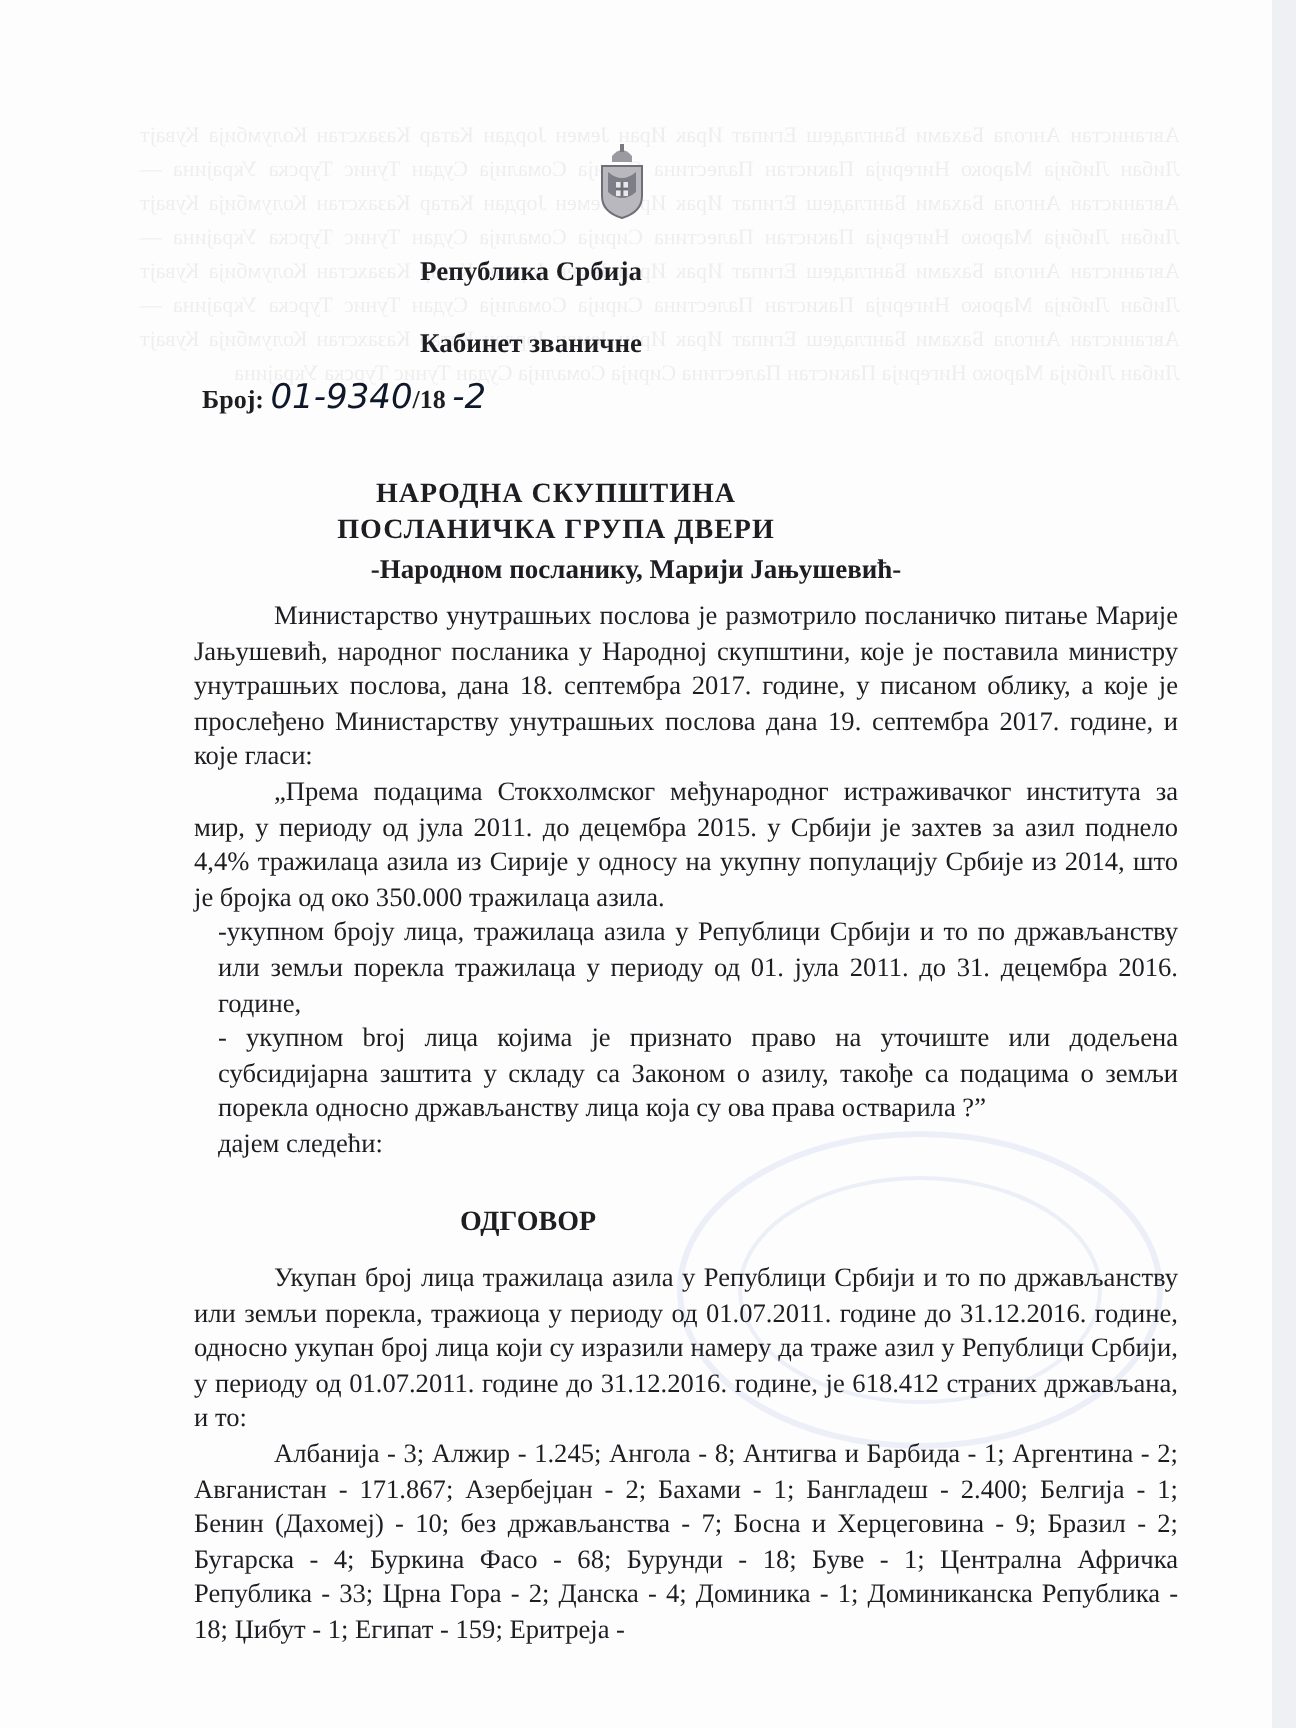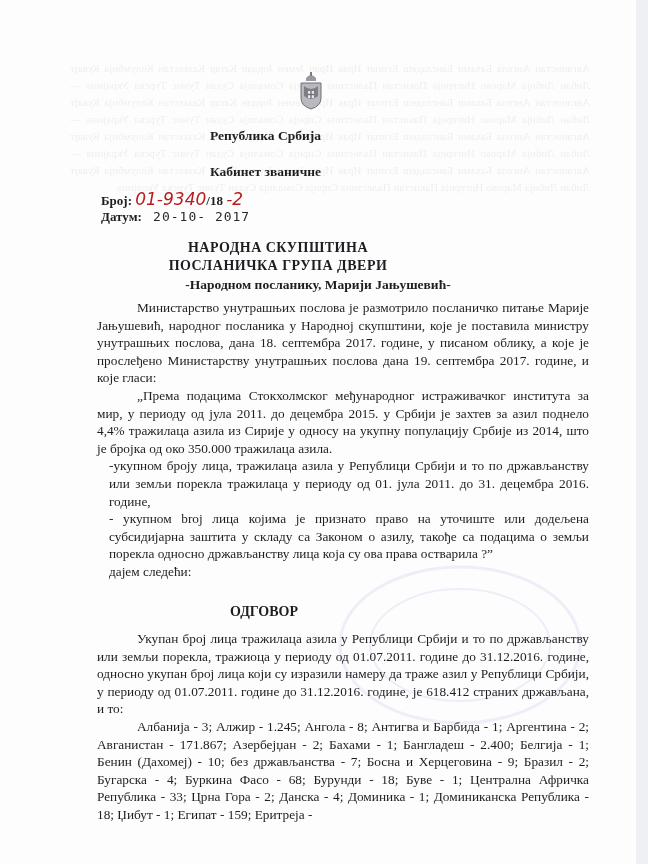--- a/index.html
+++ b/index.html
@@ -30,21 +30,21 @@
     }
     .hdr {
       position: absolute; left: 0; width: 531px; text-align: center;
       font-weight: bold; font-size: 13.5px;
     }
     .meta-row {
       position: absolute; left: 101px; font-weight: bold; font-size: 13px;
     }
     .hand {
       font-family: "DejaVu Sans", sans-serif; font-weight: normal;
-      color: #b91c1c; font-style: italic;
+      color: #0f172a; font-style: italic;
     }
     .stamp-date {
       font-family: "DejaVu Sans Mono", monospace; font-weight: normal;
       color: #2a2a2e; font-size: 13px; letter-spacing: 1px;
     }
     .title {
       position: absolute; left: 0; width: 556px; text-align: center;
       font-weight: bold; font-size: 14px; letter-spacing: 0.5px;
     }
     .subtitle {
@@ -90,24 +90,20 @@
   </svg>
 
   <div class="hdr" style="top:128px">Република Србија</div>
   <div class="hdr" style="top:164px">Кабинет званичне</div>
 
   <div class="meta-row" style="top:189px">
     <span>Број:</span>
     <span class="hand" style="font-size:17px">01-9340</span><span>/18</span>
     <span class="hand" style="font-size:17px">-2</span>
   </div>
-  <div class="meta-row" style="top:209px">
-    <span>Датум:</span>
-    <span class="stamp-date" style="margin-left:8px">20-10- 2017</span>
-  </div>
 
   <div class="title" style="top:240px">НАРОДНА СКУПШТИНА</div>
   <div class="title" style="top:258px">ПОСЛАНИЧКА ГРУПА ДВЕРИ</div>
   <div class="subtitle" style="top:277px">-Народном посланику, Марији Јањушевић-</div>
 
   <div class="body" style="top:299px">
     <p class="indent">Министарство унутрашњих послова је размотрило посланичко питање Марије Јањушевић, народног посланика у Народној скупштини, које је поставила министру унутрашњих послова, дана 18. септембра 2017. године, у писаном облику, а које је прослеђено Министарству унутрашњих послова дана 19. септембра 2017. године, и које гласи:</p>
     <p class="indent">„Према подацима Стокхолмског међународног истраживачког института за мир, у периоду од јула 2011. до децембра 2015. у Србији је захтев за азил поднело 4,4% тражилаца азила из Сирије у односу на укупну популацију Србије из 2014, што је бројка од око 350.000 тражилаца азила.</p>
     <p class="sub-indent" style="padding-left:12px">-укупном броју лица, тражилаца азила у Републици Србији и то по држављанству или земљи порекла тражилаца у периоду од 01. јула 2011. до 31. децембра 2016. године,</p>
     <p class="sub-indent">- укупном broj лица којима је признато право на уточиште или додељена субсидијарна заштита у складу са Законом о азилу, такође са подацима о земљи порекла односно држављанству лица која су ова права остварила ?”</p>

